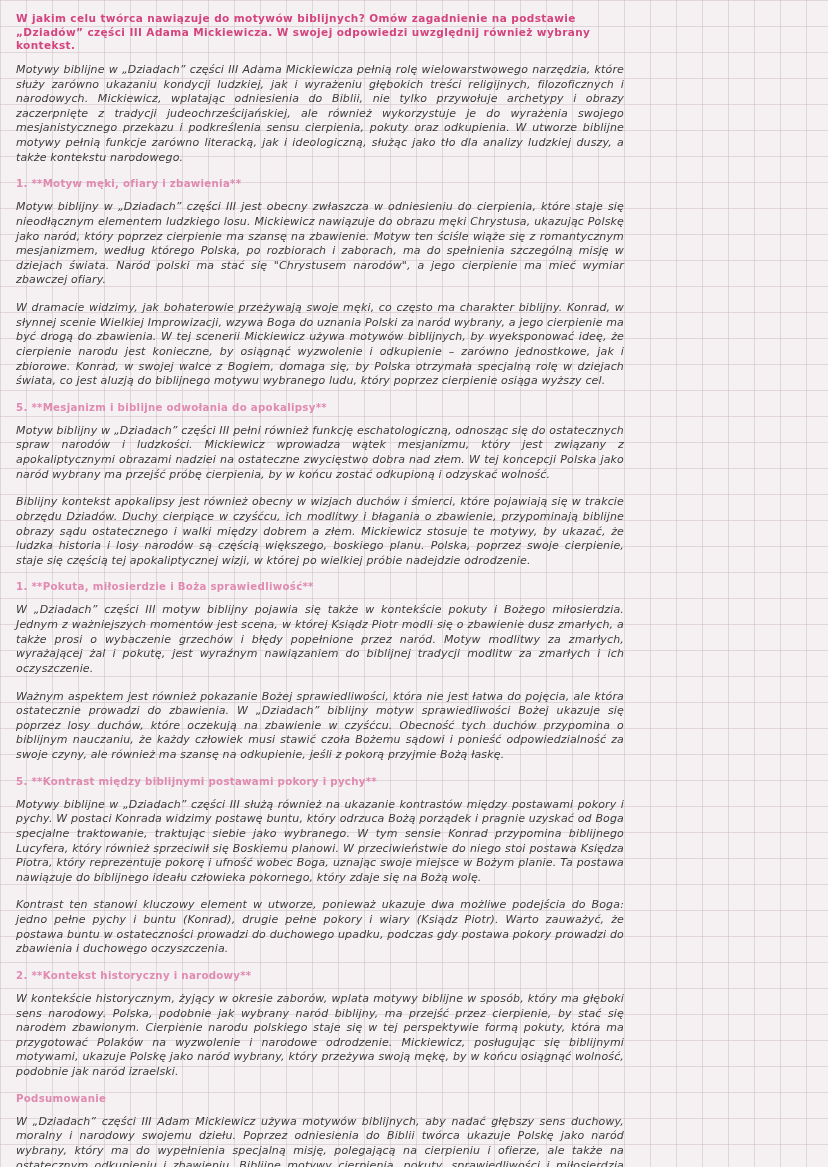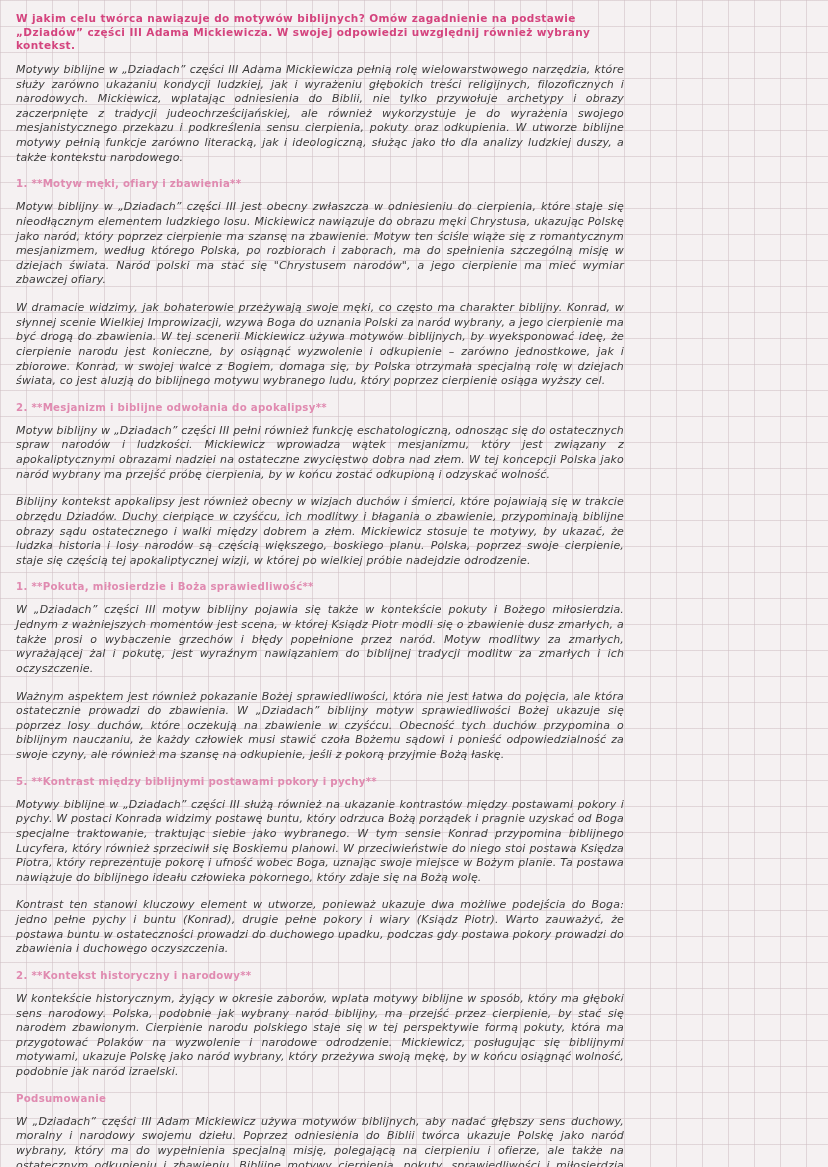--- a/index.html
+++ b/index.html
@@ -64,21 +64,21 @@
 <div class="page">
 
   <div class="question">W jakim celu twórca nawiązuje do motywów biblijnych? Omów zagadnienie na podstawie „Dziadów” części III Adama Mickiewicza. W swojej odpowiedzi uwzględnij również wybrany kontekst.</div>
 
   <p class="body">Motywy biblijne w „Dziadach” części III Adama Mickiewicza pełnią rolę wielowarstwowego narzędzia, które służy zarówno ukazaniu kondycji ludzkiej, jak i wyrażeniu głębokich treści religijnych, filozoficznych i narodowych. Mickiewicz, wplatając odniesienia do Biblii, nie tylko przywołuje archetypy i obrazy zaczerpnięte z tradycji judeochrześcijańskiej, ale również wykorzystuje je do wyrażenia swojego mesjanistycznego przekazu i podkreślenia sensu cierpienia, pokuty oraz odkupienia. W utworze biblijne motywy pełnią funkcje zarówno literacką, jak i ideologiczną, służąc jako tło dla analizy ludzkiej duszy, a także kontekstu narodowego.</p>
 
   <h2 class="section">1. **Motyw męki, ofiary i zbawienia**</h2>
   <p class="body">Motyw biblijny w „Dziadach” części III jest obecny zwłaszcza w odniesieniu do cierpienia, które staje się nieodłącznym elementem ludzkiego losu. Mickiewicz nawiązuje do obrazu męki Chrystusa, ukazując Polskę jako naród, który poprzez cierpienie ma szansę na zbawienie. Motyw ten ściśle wiąże się z romantycznym mesjanizmem, według którego Polska, po rozbiorach i zaborach, ma do spełnienia szczególną misję w dziejach świata. Naród polski ma stać się "Chrystusem narodów", a jego cierpienie ma mieć wymiar zbawczej ofiary.</p>
   <p class="body">W dramacie widzimy, jak bohaterowie przeżywają swoje męki, co często ma charakter biblijny. Konrad, w słynnej scenie Wielkiej Improwizacji, wzywa Boga do uznania Polski za naród wybrany, a jego cierpienie ma być drogą do zbawienia. W tej scenerii Mickiewicz używa motywów biblijnych, by wyeksponować ideę, że cierpienie narodu jest konieczne, by osiągnąć wyzwolenie i odkupienie – zarówno jednostkowe, jak i zbiorowe. Konrad, w swojej walce z Bogiem, domaga się, by Polska otrzymała specjalną rolę w dziejach świata, co jest aluzją do biblijnego motywu wybranego ludu, który poprzez cierpienie osiąga wyższy cel.</p>
 
-  <h2 class="section">2. **Mesjanizm i biblijne odwołania do apokalipsy**</h2>
+  <h2 class="section">5. **Mesjanizm i biblijne odwołania do apokalipsy**</h2>
   <p class="body">Motyw biblijny w „Dziadach” części III pełni również funkcję eschatologiczną, odnosząc się do ostatecznych spraw narodów i ludzkości. Mickiewicz wprowadza wątek mesjanizmu, który jest związany z apokaliptycznymi obrazami nadziei na ostateczne zwycięstwo dobra nad złem. W tej koncepcji Polska jako naród wybrany ma przejść próbę cierpienia, by w końcu zostać odkupioną i odzyskać wolność.</p>
   <p class="body">Biblijny kontekst apokalipsy jest również obecny w wizjach duchów i śmierci, które pojawiają się w trakcie obrzędu Dziadów. Duchy cierpiące w czyśćcu, ich modlitwy i błagania o zbawienie, przypominają biblijne obrazy sądu ostatecznego i walki między dobrem a złem. Mickiewicz stosuje te motywy, by ukazać, że ludzka historia i losy narodów są częścią większego, boskiego planu. Polska, poprzez swoje cierpienie, staje się częścią tej apokaliptycznej wizji, w której po wielkiej próbie nadejdzie odrodzenie.</p>
 
   <h2 class="section">1. **Pokuta, miłosierdzie i Boża sprawiedliwość**</h2>
   <p class="body">W „Dziadach” części III motyw biblijny pojawia się także w kontekście pokuty i Bożego miłosierdzia. Jednym z ważniejszych momentów jest scena, w której Ksiądz Piotr modli się o zbawienie dusz zmarłych, a także prosi o wybaczenie grzechów i błędy popełnione przez naród. Motyw modlitwy za zmarłych, wyrażającej żal i pokutę, jest wyraźnym nawiązaniem do biblijnej tradycji modlitw za zmarłych i ich oczyszczenie.</p>
   <p class="body">Ważnym aspektem jest również pokazanie Bożej sprawiedliwości, która nie jest łatwa do pojęcia, ale która ostatecznie prowadzi do zbawienia. W „Dziadach” biblijny motyw sprawiedliwości Bożej ukazuje się poprzez losy duchów, które oczekują na zbawienie w czyśćcu. Obecność tych duchów przypomina o biblijnym nauczaniu, że każdy człowiek musi stawić czoła Bożemu sądowi i ponieść odpowiedzialność za swoje czyny, ale również ma szansę na odkupienie, jeśli z pokorą przyjmie Bożą łaskę.</p>
 
   <h2 class="section">5. **Kontrast między biblijnymi postawami pokory i pychy**</h2>
   <p class="body">Motywy biblijne w „Dziadach” części III służą również na ukazanie kontrastów między postawami pokory i pychy. W postaci Konrada widzimy postawę buntu, który odrzuca Bożą porządek i pragnie uzyskać od Boga specjalne traktowanie, traktując siebie jako wybranego. W tym sensie Konrad przypomina biblijnego Lucyfera, który również sprzeciwił się Boskiemu planowi. W przeciwieństwie do niego stoi postawa Księdza Piotra, który reprezentuje pokorę i ufność wobec Boga, uznając swoje miejsce w Bożym planie. Ta postawa nawiązuje do biblijnego ideału człowieka pokornego, który zdaje się na Bożą wolę.</p>
   <p class="body">Kontrast ten stanowi kluczowy element w utworze, ponieważ ukazuje dwa możliwe podejścia do Boga: jedno pełne pychy i buntu (Konrad), drugie pełne pokory i wiary (Ksiądz Piotr). Warto zauważyć, że postawa buntu w ostateczności prowadzi do duchowego upadku, podczas gdy postawa pokory prowadzi do zbawienia i duchowego oczyszczenia.</p>

